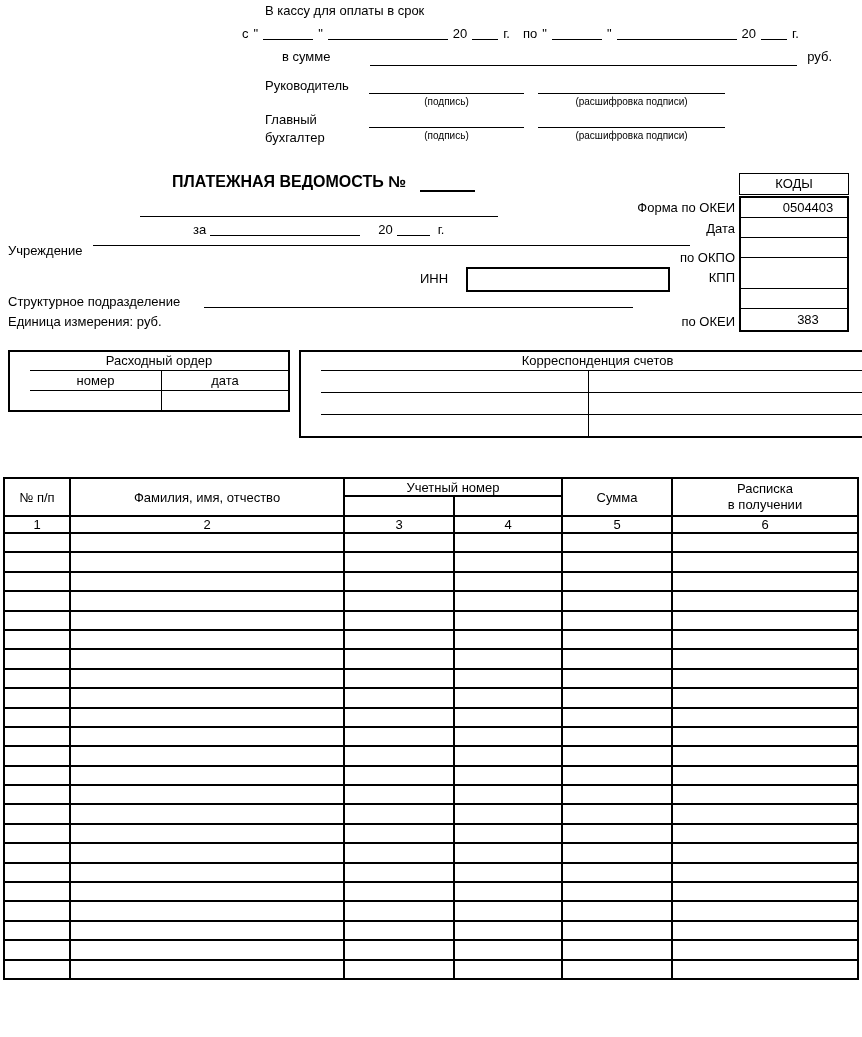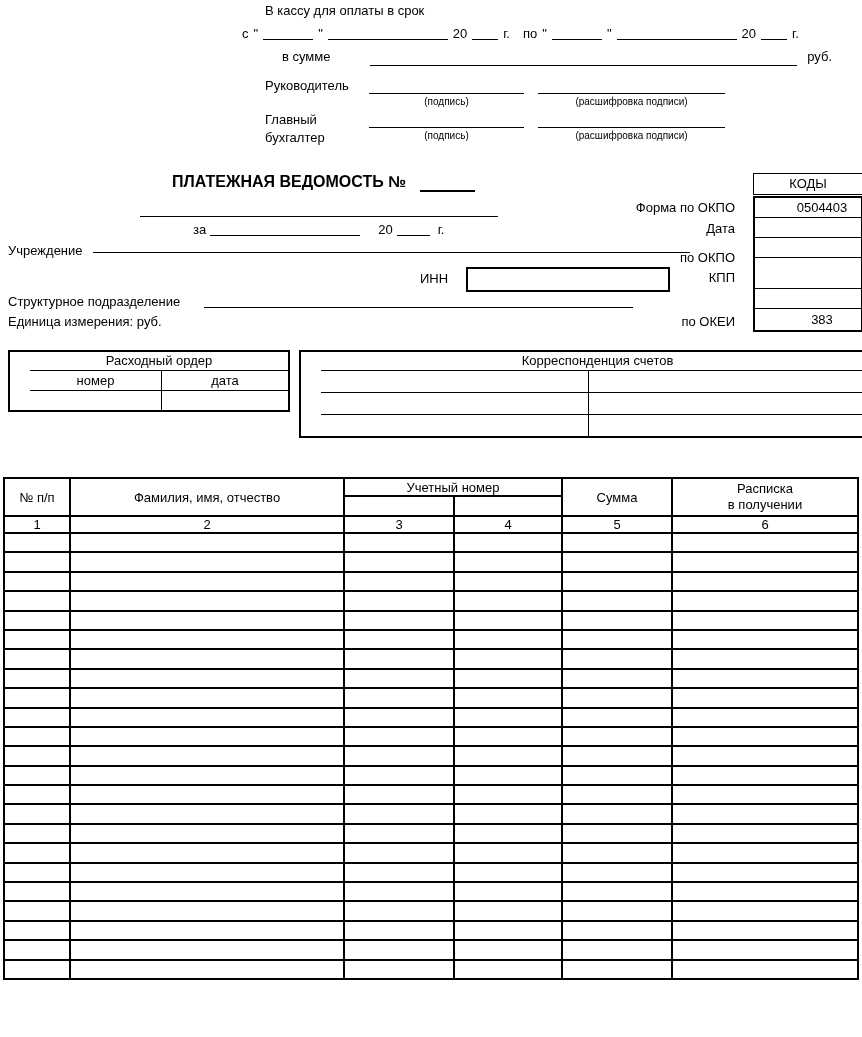--- a/index.html
+++ b/index.html
@@ -52,30 +52,30 @@
   .title-blank { width: 55px; margin-left: 14px; border-bottom: 2px solid #000; top: 5px; }
   .rule { position: absolute; left: 140px; top: 216px; width: 358px; border-top: 1.5px solid #000; }
   .za-line { position: absolute; left: 193px; top: 222px; display: flex; align-items: baseline; }
 
   
   .rlabel { position: absolute; right: 127px; text-align: right; white-space: nowrap; }
   .rl-okud { top: 200px; } .rl-date { top: 221px; } .rl-okpo { top: 250px; }
   .rl-kpp { top: 270px; } .rl-okei { top: 314px; }
 
   
-  .codes { position: absolute; left: 739px; top: 173px; width: 110px; text-align: center; margin-left: 14px; }
+  .codes { position: absolute; left: 739px; top: 173px; width: 110px; text-align: center; }
   .codes-header { border: 1.5px solid #000; height: 20px; line-height: 20px; }
   .codes-body { border: 2.5px solid #000; margin-top: 1px; }
   .codes-row { height: 19px; line-height: 19px; border-bottom: 1.5px solid #000; padding-left: 28px; }
   .codes-row:last-child { border-bottom: none; }
   .codes-row.tall { height: 30px; line-height: 30px; }
   .codes-row.okei { height: 21px; line-height: 21px; }
 
   
-  .line-institution { position: absolute; left: 8px; top: 243px; width: 682px; display: flex; align-items: center; }
+  .line-institution { position: absolute; left: 8px; top: 243px; width: 682px; display: flex; align-items: flex-start; }
   .line-institution .bl { flex: 1; margin-left: 10px; }
   .inn-label { position: absolute; left: 420px; top: 271px; }
   .inn-box { position: absolute; left: 466px; top: 267px; width: 200px; height: 21px; border: 2.5px solid #000; }
   .line-division { position: absolute; left: 8px; top: 294px; width: 625px; display: flex; align-items: baseline; }
   .line-division .bl { flex: 1; margin-left: 24px; }
   .unit-label { position: absolute; left: 8px; top: 314px; }
 
   
   .sm-table { position: absolute; border: 2px solid #000; text-align: center; padding-left: 20px; }
   .sm-title { height: 18px; line-height: 18px; border-bottom: 1.5px solid #000; }
@@ -169,21 +169,21 @@
   </div>
   <div class="rule"></div>
   <div class="za-line">
     <span>за</span>
     <span class="bl w150 ml4"></span>
     <span class="ml18">20</span>
     <span class="bl w33 ml4"></span>
     <span class="ml8">г.</span>
   </div>
 
-  <div class="rlabel rl-okud">Форма по ОКПО</div>
+  <div class="rlabel rl-okud">Форма по ОКЕИ</div>
   <div class="rlabel rl-date">Дата</div>
   <div class="rlabel rl-okpo">по ОКПО</div>
   <div class="rlabel rl-kpp">КПП</div>
   <div class="rlabel rl-okei">по ОКЕИ</div>
 
   <div class="codes">
     <div class="codes-header">КОДЫ</div>
     <div class="codes-body">
       <div class="codes-row">0504403</div>
       <div class="codes-row"></div>

